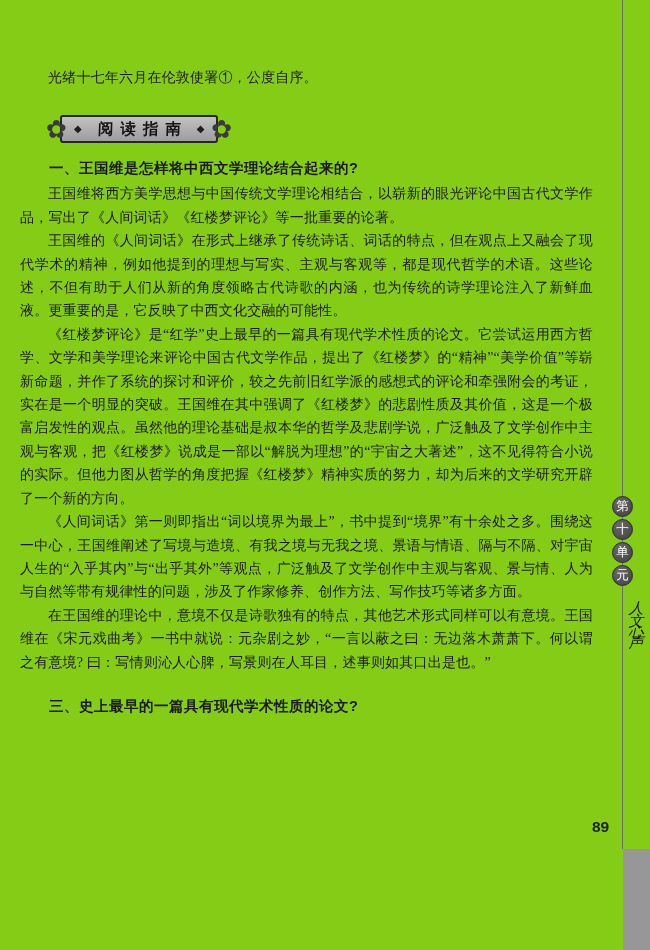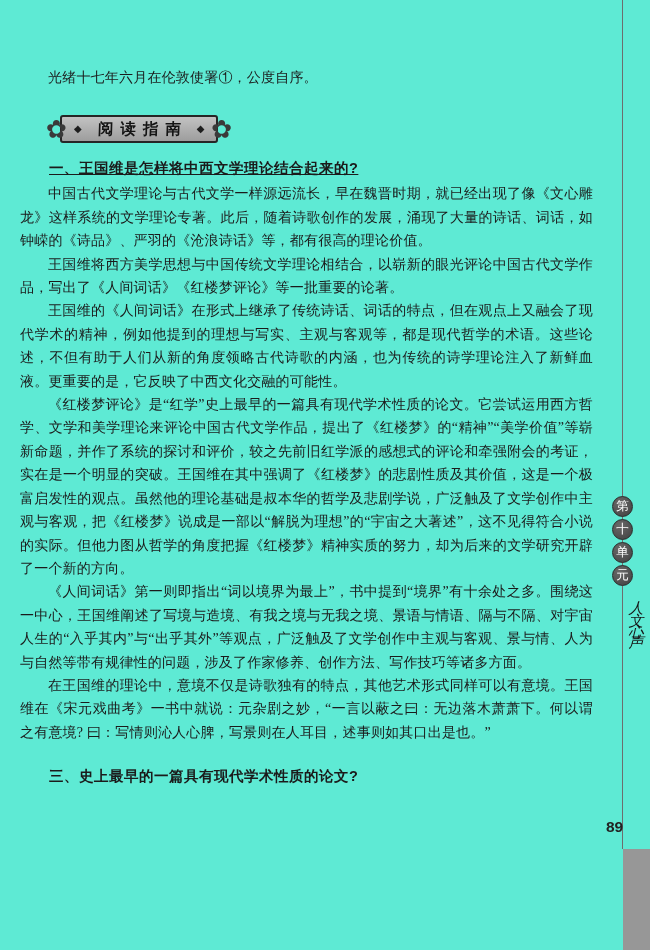--- a/index.html
+++ b/index.html
@@ -1,19 +1,19 @@
 <!DOCTYPE html>
 <html><head>
 <meta charset="utf-8">
 <style>
   html,body{margin:0;padding:0;background:#e8e8e8;}
   .page{
     position:relative;
     width:650px;height:950px;
-    background:#5eead4;
+    background:#84cc16;
     overflow:hidden;
     font-family:"Liberation Serif","DejaVu Serif",serif;
     color:#1b1b1b;
   }
   
   .content{
     position:absolute;left:20px;top:0;width:573px;
     padding-top:66px;
   }
   .body-p{
@@ -25,21 +25,21 @@
   }
   .intro{margin-bottom:0;}
   .sec-title{
     margin:20px 0 2px 0;
     font-family:"Liberation Sans","DejaVu Sans",sans-serif;
     font-weight:bold;
     font-size:14.5px;line-height:24px;
     text-indent:2em;
     letter-spacing:0.5px;
   }
-  .sec-title.first{margin-top:13px;text-decoration:underline;}
+  .sec-title.first{margin-top:13px;}
   
   .banner-row{
     display:flex;align-items:center;
     margin:26px 0 0 26px;
     width:fit-content;
   }
   .knob{
     font-family:"DejaVu Sans",sans-serif;
     font-size:25px;line-height:25px;
     color:#3a3a3a;
@@ -90,21 +90,21 @@
   }
   .unit-title{
     position:absolute;left:626px;top:589px;
     writing-mode:vertical-rl;
     font-style:italic;
     font-size:15px;
     letter-spacing:11px;
     color:#161616;
   }
   .page-num{
-    position:absolute;left:606px;top:818px;
+    position:absolute;left:592px;top:818px;
     font-family:"Liberation Sans","DejaVu Sans",sans-serif;
     font-weight:bold;font-size:15.5px;color:#222;
   }
   .corner-block{
     position:absolute;left:623px;top:849px;
     width:27px;height:101px;
     background:#979797;
   }
 </style>
 </head>
@@ -121,21 +121,20 @@
       <span class="banner-bar">
         <span class="banner-diamond">◆</span>
         <span class="banner-label">阅读指南</span>
         <span class="banner-diamond">◆</span>
       </span>
       <span class="knob right">✿</span>
     </div>
 
     <section>
       <h2 class="sec-title first">一、王国维是怎样将中西文学理论结合起来的?</h2>
-      <p class="body-p">中国古代文学理论与古代文学一样源远流长，早在魏晋时期，就已经出现了像《文心雕龙》这样系统的文学理论专著。此后，随着诗歌创作的发展，涌现了大量的诗话、词话，如钟嵘的《诗品》、严羽的《沧浪诗话》等，都有很高的理论价值。</p>
       <p class="body-p">王国维将西方美学思想与中国传统文学理论相结合，以崭新的眼光评论中国古代文学作品，写出了《人间词话》《红楼梦评论》等一批重要的论著。</p>
       <p class="body-p">王国维的《人间词话》在形式上继承了传统诗话、词话的特点，但在观点上又融会了现代学术的精神，例如他提到的理想与写实、主观与客观等，都是现代哲学的术语。这些论述，不但有助于人们从新的角度领略古代诗歌的内涵，也为传统的诗学理论注入了新鲜血液。更重要的是，它反映了中西文化交融的可能性。</p>
       <p class="body-p">《红楼梦评论》是“红学”史上最早的一篇具有现代学术性质的论文。它尝试运用西方哲学、文学和美学理论来评论中国古代文学作品，提出了《红楼梦》的“精神”“美学价值”等崭新命题，并作了系统的探讨和评价，较之先前旧红学派的感想式的评论和牵强附会的考证，实在是一个明显的突破。王国维在其中强调了《红楼梦》的悲剧性质及其价值，这是一个极富启发性的观点。虽然他的理论基础是叔本华的哲学及悲剧学说，广泛触及了文学创作中主观与客观，把《红楼梦》说成是一部以“解脱为理想”的“宇宙之大著述”，这不见得符合小说的实际。但他力图从哲学的角度把握《红楼梦》精神实质的努力，却为后来的文学研究开辟了一个新的方向。</p>
     </section>
 
     <section>
       <p class="body-p">《人间词话》第一则即指出“词以境界为最上”，书中提到“境界”有十余处之多。围绕这一中心，王国维阐述了写境与造境、有我之境与无我之境、景语与情语、隔与不隔、对宇宙人生的“入乎其内”与“出乎其外”等观点，广泛触及了文学创作中主观与客观、景与情、人为与自然等带有规律性的问题，涉及了作家修养、创作方法、写作技巧等诸多方面。</p>
       <p class="body-p">在王国维的理论中，意境不仅是诗歌独有的特点，其他艺术形式同样可以有意境。王国维在《宋元戏曲考》一书中就说：元杂剧之妙，“一言以蔽之曰：无边落木萧萧下。何以谓之有意境? 曰：写情则沁人心脾，写景则在人耳目，述事则如其口出是也。”</p>
     </section>
 

